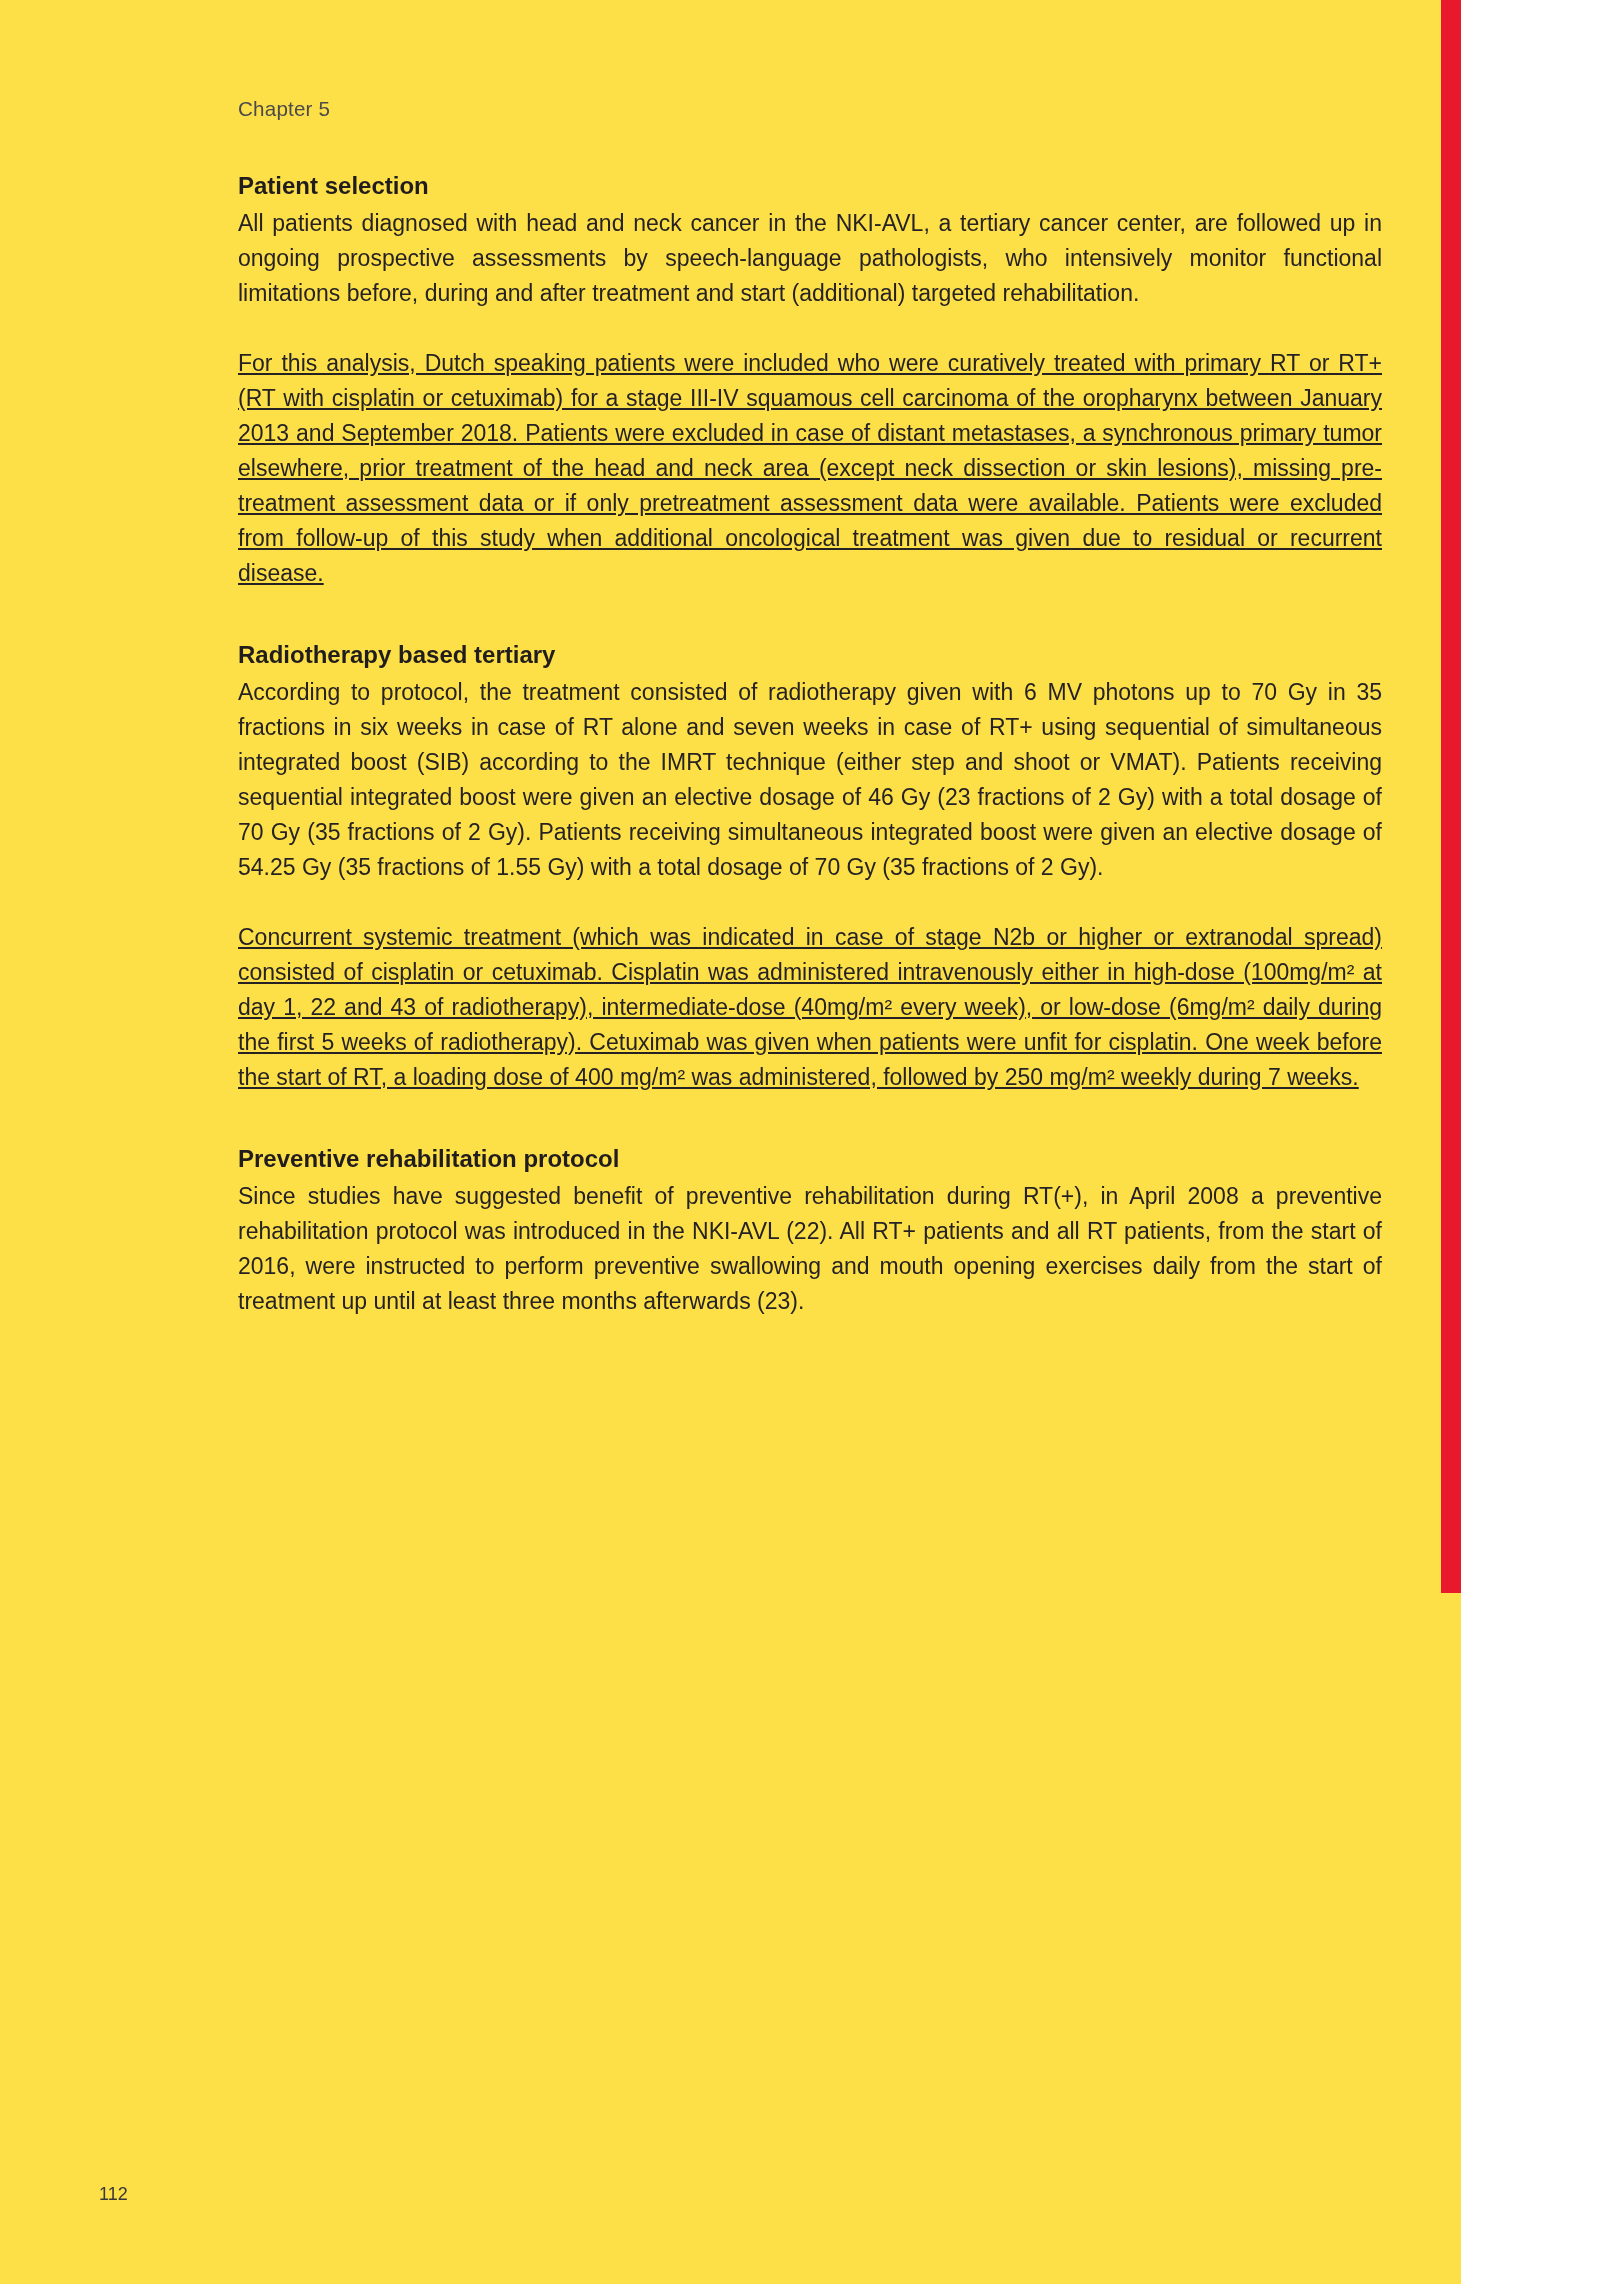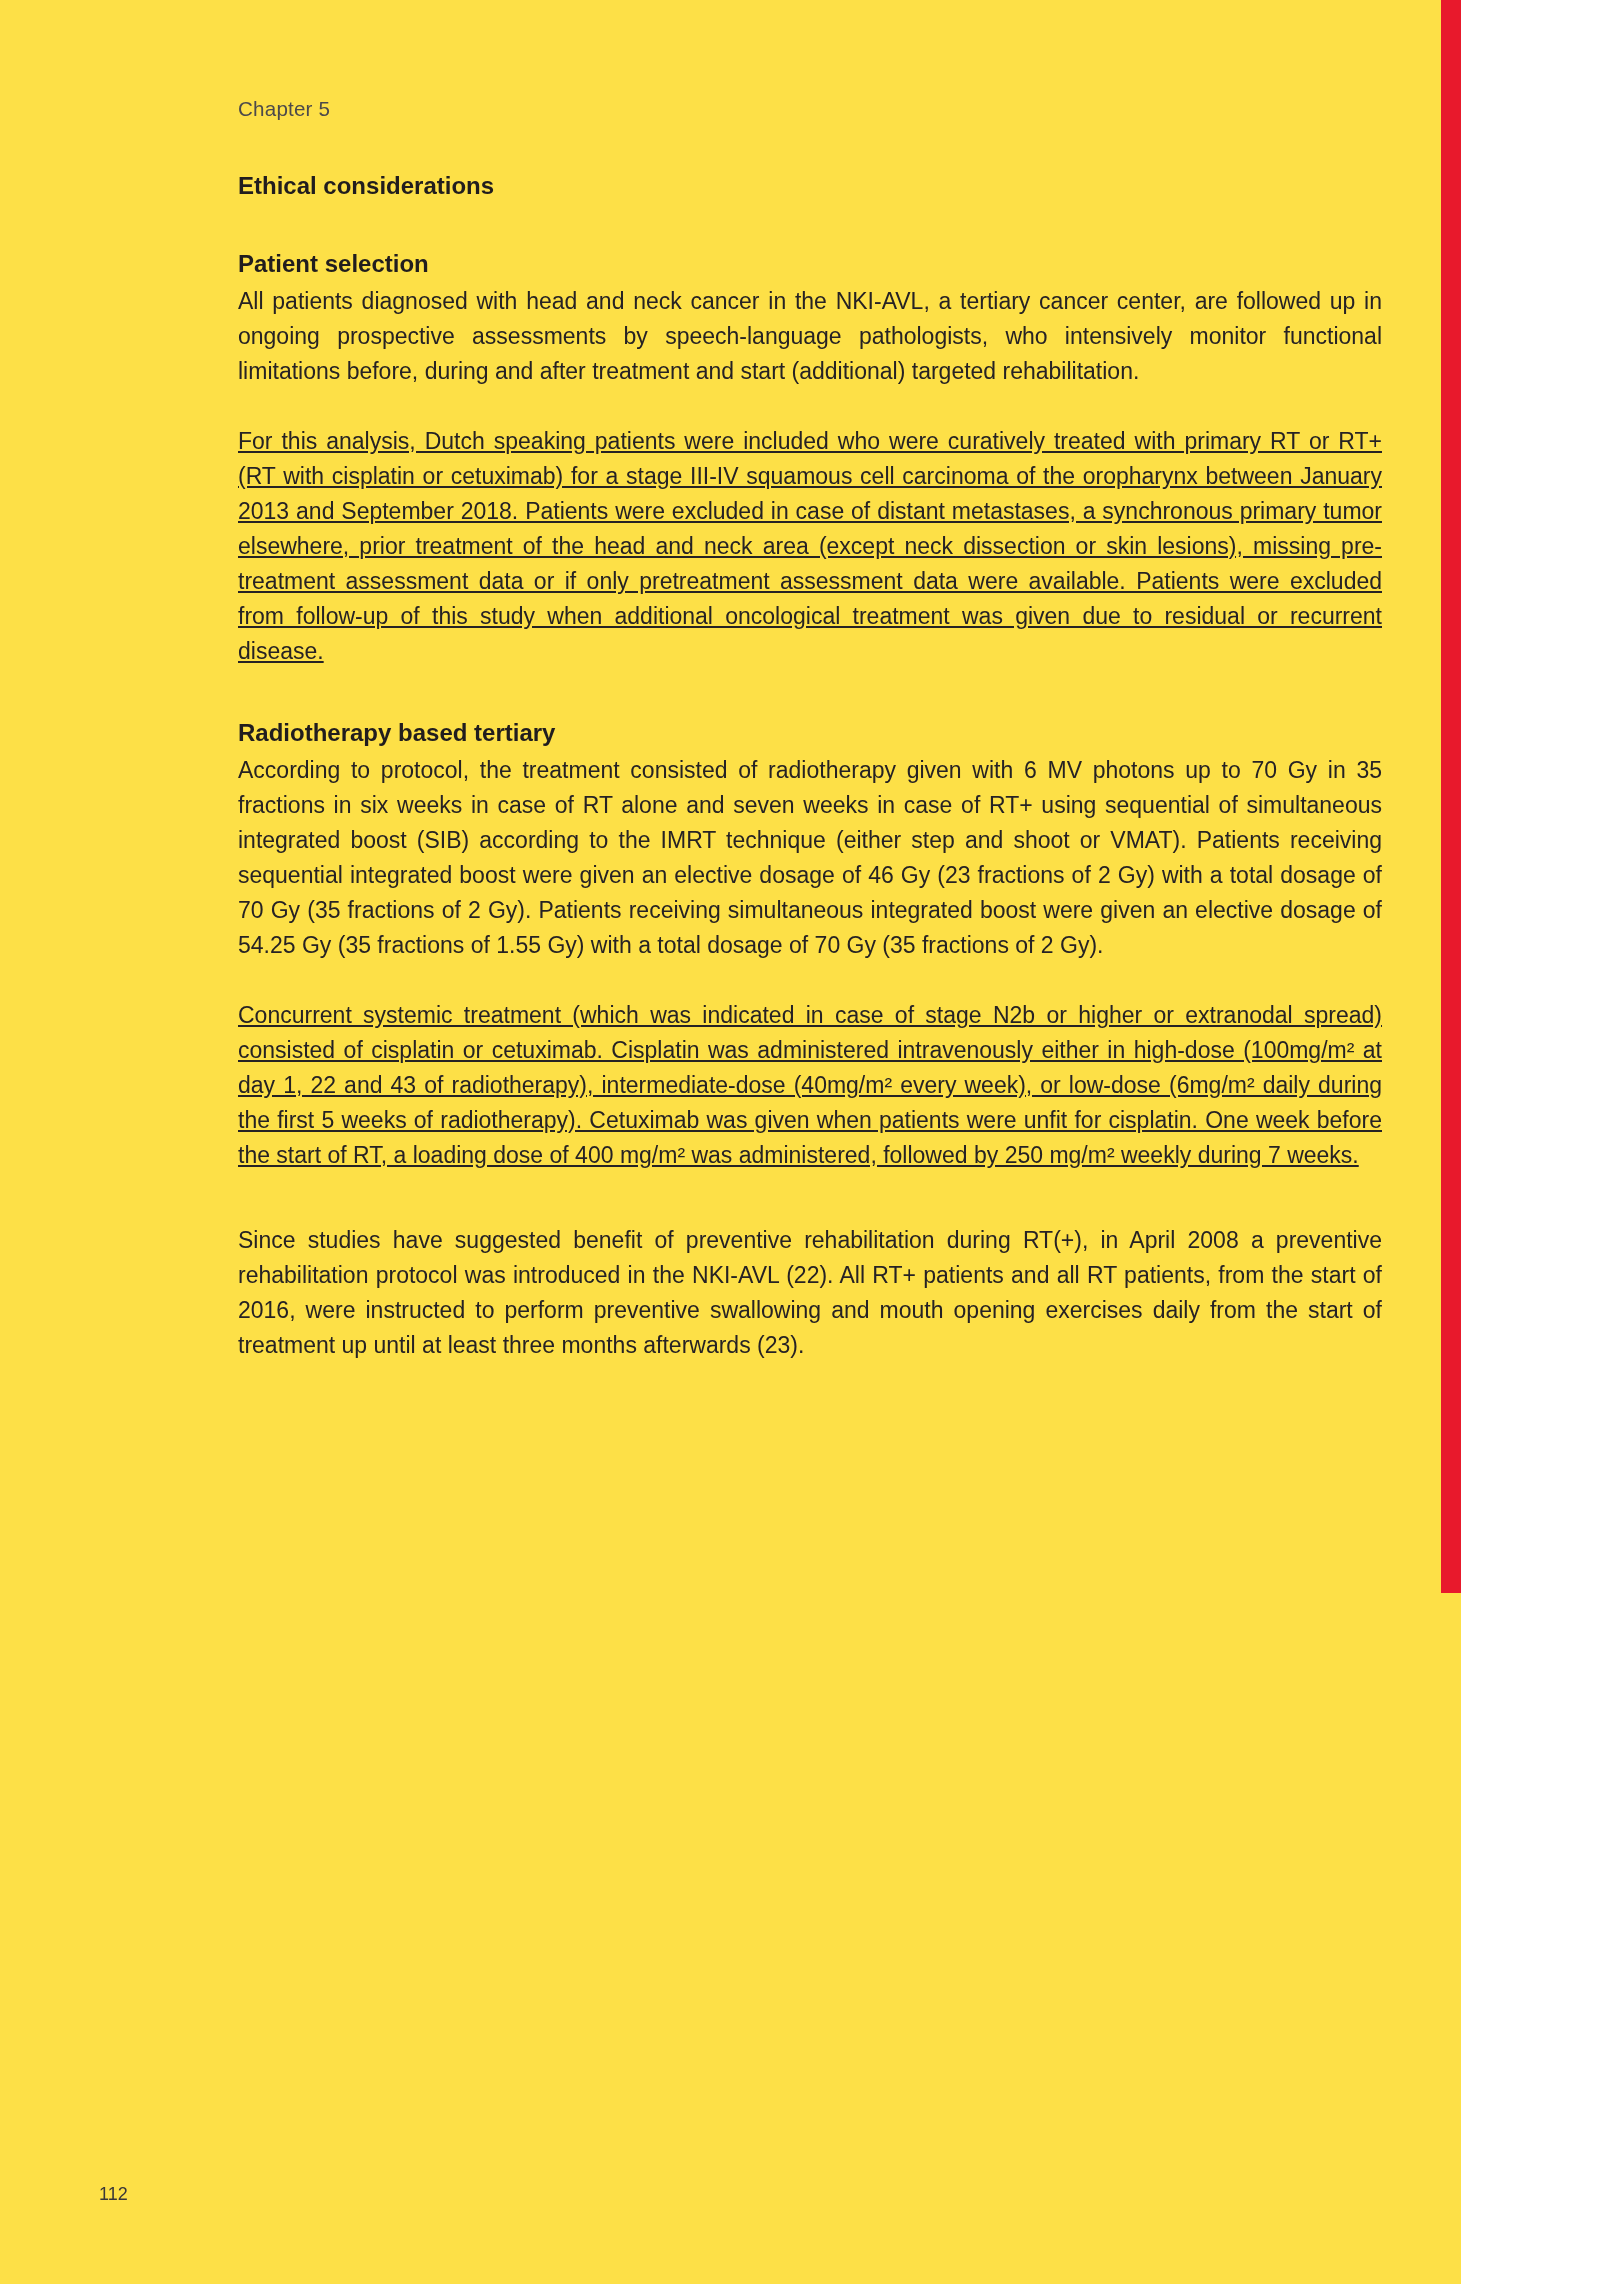--- a/index.html
+++ b/index.html
@@ -77,36 +77,36 @@
 <div class="page">
 
   <div class="accent-bar" style="background-color: rgb(232, 25, 44);"></div>
 
   <div class="content">
 
     <div class="running-header">Chapter 5</div>
 
 
     <section class="section">
-      <h2 class="section-heading">Ethical considerations</h2>
     </section>
 
     <section class="section">
       <h2 class="section-heading">Patient selection</h2>
       <p class="para">All patients diagnosed with head and neck cancer in the NKI-AVL, a tertiary cancer center, are followed up in ongoing prospective assessments by speech-language pathologists, who intensively monitor functional limitations before, during and after treatment and start (additional) targeted rehabilitation.</p>
       <p class="para">For this analysis, Dutch speaking patients were included who were curatively treated with primary RT or RT+ (RT with cisplatin or cetuximab) for a stage III-IV squamous cell carcinoma of the oropharynx between January 2013 and September 2018. Patients were excluded in case of distant metastases, a synchronous primary tumor elsewhere, prior treatment of the head and neck area (except neck dissection or skin lesions), missing pre-treatment assessment data or if only pretreatment assessment data were available. Patients were excluded from follow-up of this study when additional oncological treatment was given due to residual or recurrent disease.</p>
     </section>
 
     <section class="section">
       <h2 class="section-heading">Radiotherapy based tertiary</h2>
       <p class="para">According to protocol, the treatment consisted of radiotherapy given with 6 MV photons up to 70 Gy in 35 fractions in six weeks in case of RT alone and seven weeks in case of RT+ using sequential of simultaneous integrated boost (SIB) according to the IMRT technique (either step and shoot or VMAT). Patients receiving sequential integrated boost were given an elective dosage of 46 Gy (23 fractions of 2 Gy) with a total dosage of 70 Gy (35 fractions of 2 Gy). Patients receiving simultaneous integrated boost were given an elective dosage of 54.25 Gy (35 fractions of 1.55 Gy) with a total dosage of 70 Gy (35 fractions of 2 Gy).</p>
       <p class="para">Concurrent systemic treatment (which was indicated in case of stage N2b or higher or extranodal spread) consisted of cisplatin or cetuximab. Cisplatin was administered intravenously either in high-dose (100mg/m² at day 1, 22 and 43 of radiotherapy), intermediate-dose (40mg/m² every week), or low-dose (6mg/m² daily during the first 5 weeks of radiotherapy). Cetuximab was given when patients were unfit for cisplatin. One week before the start of RT, a loading dose of 400 mg/m² was administered, followed by 250 mg/m² weekly during 7 weeks.</p>
     </section>
 
     <section class="section">
+      <h2 class="section-heading">Preventive rehabilitation protocol</h2>
       <p class="para">Since studies have suggested benefit of preventive rehabilitation during RT(+), in April 2008 a preventive rehabilitation protocol was introduced in the NKI-AVL (22). All RT+ patients and all RT patients, from the start of 2016, were instructed to perform preventive swallowing and mouth opening exercises daily from the start of treatment up until at least three months afterwards (23).</p>
     </section>
 
   </div>
 
   <div class="page-number">112</div>
 
 </div>
 
 

